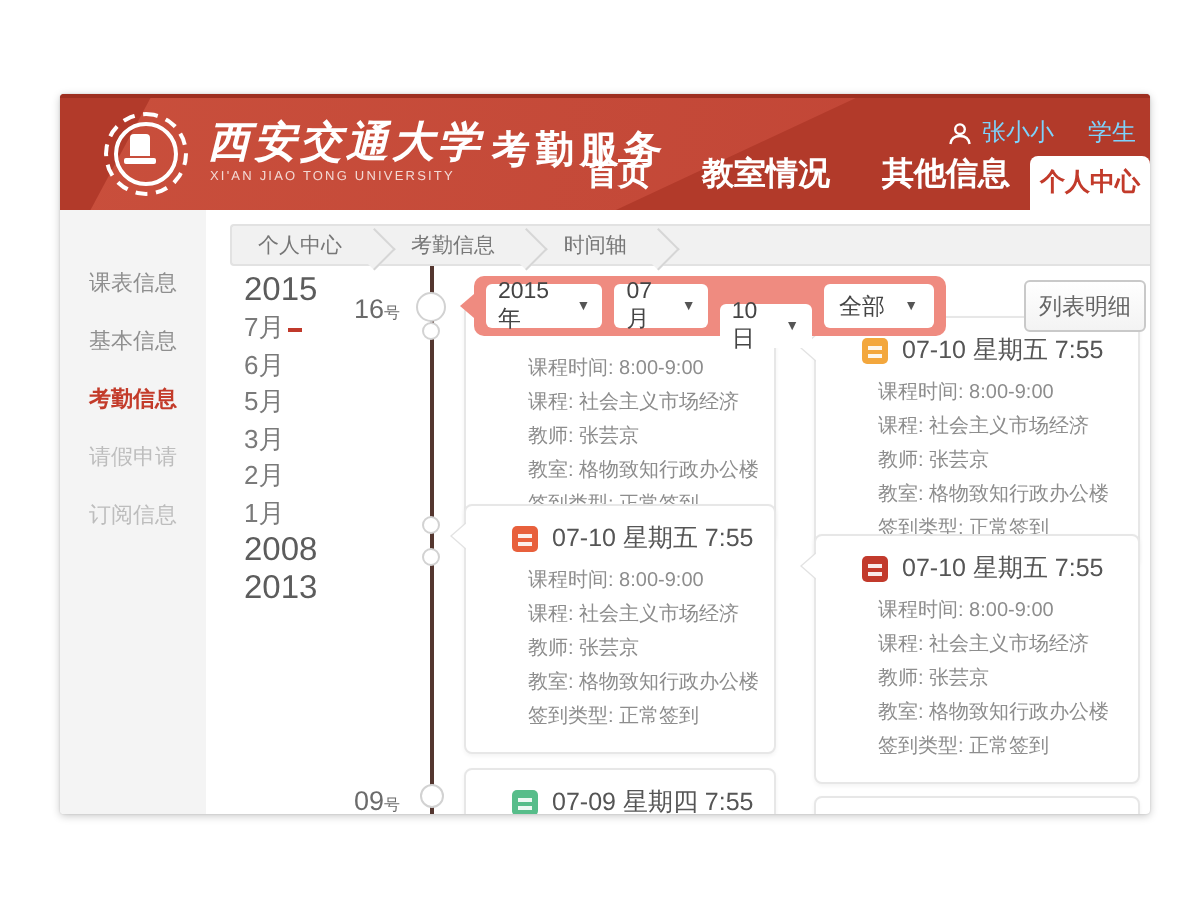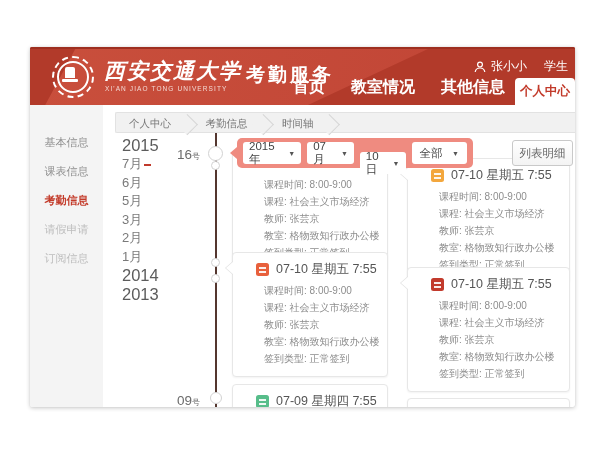--- a/index.html
+++ b/index.html
@@ -11,21 +11,21 @@
   .hdr { position:absolute; left:0; top:0; width:545px; height:58px; background:#b23a2a; border-top:2px solid #9e2f20; }
   .hdr-light { position:absolute; inset:0; background:linear-gradient(100deg,#c94f3c 0%,#c04435 100%);
                clip-path:polygon(8.3% 0, 73% 0, 51% 100%, 2.8% 100%); }
   .logo-seal { position:absolute; left:22px; top:7px; width:42px; height:42px; border:2px dashed #fff; border-radius:50%; }
   .logo-seal .inner { position:absolute; left:3px; top:3px; width:32px; height:32px; border:2px solid #fff; border-radius:50%; }
   .logo-seal .glyph { position:absolute; left:11px; top:9px; width:10px; height:11px; background:#fff; border-radius:2px 2px 0 0; }
   .logo-seal .base { position:absolute; left:8px; top:21px; width:16px; height:3px; background:#fff; border-radius:1px; }
   .uni-name { position:absolute; left:74px; top:8px; color:#fff; font-family:"DejaVu Serif","Liberation Serif",serif; font-style:italic; font-weight:bold; font-size:21px; letter-spacing:2px; white-space:nowrap; }
   .uni-en { position:absolute; left:75px; top:36px; color:#f3d9d4; font-size:6.5px; letter-spacing:1.1px; white-space:nowrap; }
   .app-title { position:absolute; left:216px; top:13px; color:#fff; font-size:19px; font-weight:bold; letter-spacing:3px; white-space:nowrap; }
-  .user-box { position:absolute; right:7px; top:9px; display:flex; align-items:center; gap:5px; color:#ffffff; font-size:12px; }
+  .user-box { position:absolute; right:7px; top:9px; display:flex; align-items:center; gap:5px; color:#7dd3fc; font-size:12px; }
   .user-box .role { margin-left:12px; }
   .nav-links { position:absolute; right:70px; bottom:7px; display:flex; gap:26px; color:#fff; font-size:16px; font-weight:bold; }
   .nav-links .nl { cursor:pointer; white-space:nowrap; }
   .nav-tab-active { position:absolute; right:0; bottom:0; width:60px; height:27px; background:#fff; border-radius:4px 4px 0 0; color:#c23a2a; font-size:12.5px; font-weight:bold; display:flex; align-items:center; justify-content:center; }
 
   
   .sidebar { position:absolute; left:0; top:58px; width:73px; height:302px; background:#f4f4f4; padding-top:23px; }
   .side-item { height:29px; line-height:29px; text-align:center; font-size:11px; color:#8f8f8f; cursor:pointer; }
   .side-item.muted { color:#bdbdbd; }
   .side-item.active { color:#c33b2a; font-weight:bold; }
@@ -107,42 +107,42 @@
 
       <div class="nav-links">
         <span class="nl">首页</span>
         <span class="nl">教室情况</span>
         <span class="nl">其他信息</span>
       </div>
       <div class="nav-tab-active">个人中心</div>
     </div>
 
     <div class="sidebar">
+      <div class="side-item">课表信息</div>
       <div class="side-item">基本信息</div>
-      <div class="side-item">课表信息</div>
       <div class="side-item active">考勤信息</div>
       <div class="side-item muted">请假申请</div>
       <div class="side-item muted">订阅信息</div>
     </div>
 
     <div class="breadcrumb">
       <span class="crumb"><span class="txt">个人中心</span></span>
       <span class="crumb"><span class="txt">考勤信息</span></span>
       <span class="crumb"><span class="txt">时间轴</span></span>
     </div>
 
     <div class="tl-list">
       <div class="tl-year">2015</div>
       <div class="tl-month"><span>7月</span><span class="tick"></span></div>
       <div class="tl-month">6月</div>
       <div class="tl-month">5月</div>
       <div class="tl-month">3月</div>
       <div class="tl-month">2月</div>
       <div class="tl-month">1月</div>
-      <div class="tl-year">2014</div>
+      <div class="tl-year">2008</div>
       <div class="tl-year">2013</div>
     </div>
 
     <div class="tl-line"></div>
     <div class="day-label day-10"><span>16</span><span class="sfx">号</span></div>
     <div class="day-label day-09"><span>09</span><span class="sfx">号</span></div>
     <div class="tl-dot dot-a"></div>
     <div class="tl-dot dot-b"></div>
     <div class="tl-dot dot-c"></div>
     <div class="tl-dot dot-d"></div>

